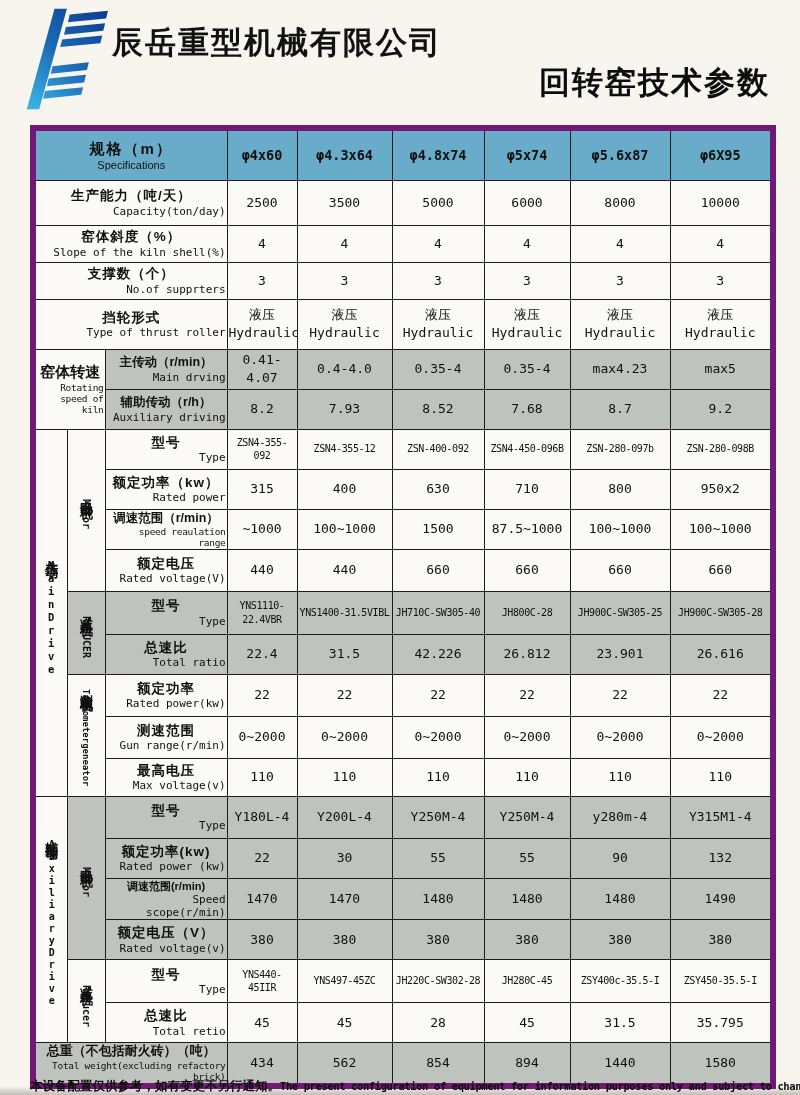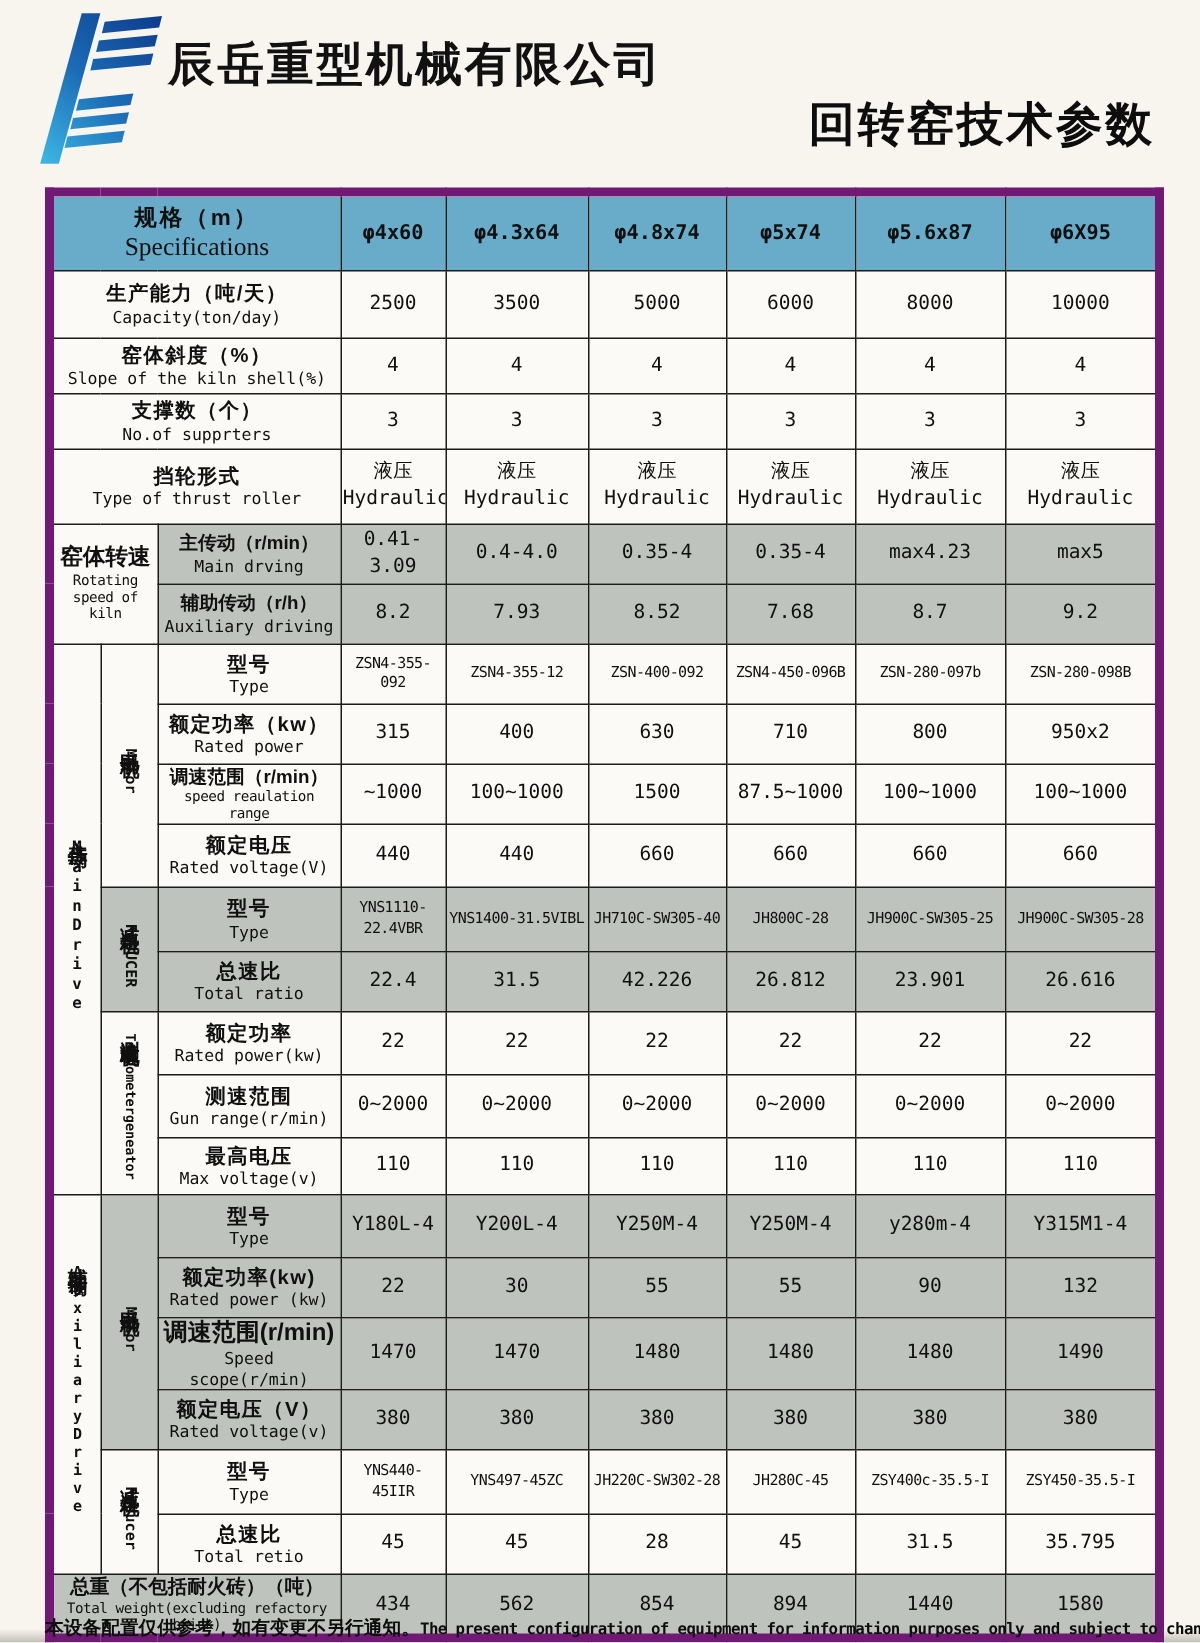--- a/index.html
+++ b/index.html
@@ -26,27 +26,27 @@
   table.spec{position:absolute;left:30px;top:125px;width:740px;border-collapse:collapse;
     table-layout:fixed;border:6px solid #701a75;}
   td{border:1px solid #1c1c1c;text-align:center;vertical-align:middle;padding:0 1px;
     color:#101010;overflow:hidden;}
   .c-blue{background:#69ACC9;}
   .c-gray{background:#BFC3BD;}
   .c-white{background:#FBFAF6;}
 
   .lzh{display:block;font-size:13.5px;font-weight:bold;letter-spacing:1px;line-height:1.3;}
   .len{display:block;font-family:"DejaVu Sans Mono",monospace;font-size:11px;line-height:1.2;
-    white-space:pre-line;}
+    white-space:pre-line;text-align:right;}
   .len.sm{font-size:9.5px;letter-spacing:-0.3px;}
   .val{font-family:"DejaVu Sans Mono",monospace;font-size:13px;white-space:pre-line;line-height:1.35;}
   tr.models .val{font-size:10px;letter-spacing:-0.4px;}
   .colhead{font-family:"DejaVu Sans Mono",monospace;font-size:13.5px;font-weight:bold;}
   .spec-zh{display:block;font-size:15px;font-weight:bold;letter-spacing:2px;}
-  .spec-en{display:block;font-family:Liberation Serif, serif;font-size:17px;}
+  .spec-en{display:block;font-family:Liberation Sans, sans-serif;font-size:11px;}
 
   
   .vert{display:inline-block;writing-mode:vertical-rl;text-orientation:upright;
     line-height:1;vertical-align:middle;}
   .v-zh{font-size:13px;font-weight:bold;letter-spacing:3px;text-orientation:upright;}
   .v-en-up{font-family:"DejaVu Sans Mono",monospace;font-size:10.5px;font-weight:bold;
     letter-spacing:1px;text-orientation:upright;}
   .v-en-rot{font-family:"DejaVu Sans Mono",monospace;font-size:10px;font-weight:bold;
     letter-spacing:0;text-orientation:mixed;}
 
@@ -172,21 +172,21 @@
     <tr style="height:40px">
       <td colspan="2" rowspan="2" class="c-white">
         <span class="lzh" style="font-size:15px;letter-spacing:0">窑体转速</span>
         <span class="len sm">Rotating
 speed of kiln</span>
       </td>
       <td class="c-gray">
         <span class="lzh" style="font-size:12.5px;letter-spacing:0">主传动（r/min）</span>
         <span class="len">Main drving</span>
       </td>
-      <td class="c-gray val">0.41-3.09</td>
+      <td class="c-gray val">0.41-4.07</td>
       <td class="c-gray val">0.4-4.0</td>
       <td class="c-gray val">0.35-4</td>
       <td class="c-gray val">0.35-4</td>
       <td class="c-gray val">max4.23</td>
       <td class="c-gray val">max5</td>
     </tr>
 
     <tr style="height:40px">
       <td class="c-gray">
         <span class="lzh" style="font-size:12.5px;letter-spacing:0">辅助传动（r/h）</span>
@@ -368,21 +368,21 @@
       <td class="c-gray val">22</td>
       <td class="c-gray val">30</td>
       <td class="c-gray val">55</td>
       <td class="c-gray val">55</td>
       <td class="c-gray val">90</td>
       <td class="c-gray val">132</td>
     </tr>
 
     <tr style="height:40px">
       <td class="c-gray">
-        <span class="lzh" style="font-size:16px;letter-spacing:0">调速范围(r/min)</span>
+        <span class="lzh" style="font-size:11px;letter-spacing:0">调速范围(r/min)</span>
         <span class="len">Speed scope(r/min)</span>
       </td>
       <td class="c-gray val">1470</td>
       <td class="c-gray val">1470</td>
       <td class="c-gray val">1480</td>
       <td class="c-gray val">1480</td>
       <td class="c-gray val">1480</td>
       <td class="c-gray val">1490</td>
     </tr>
 

